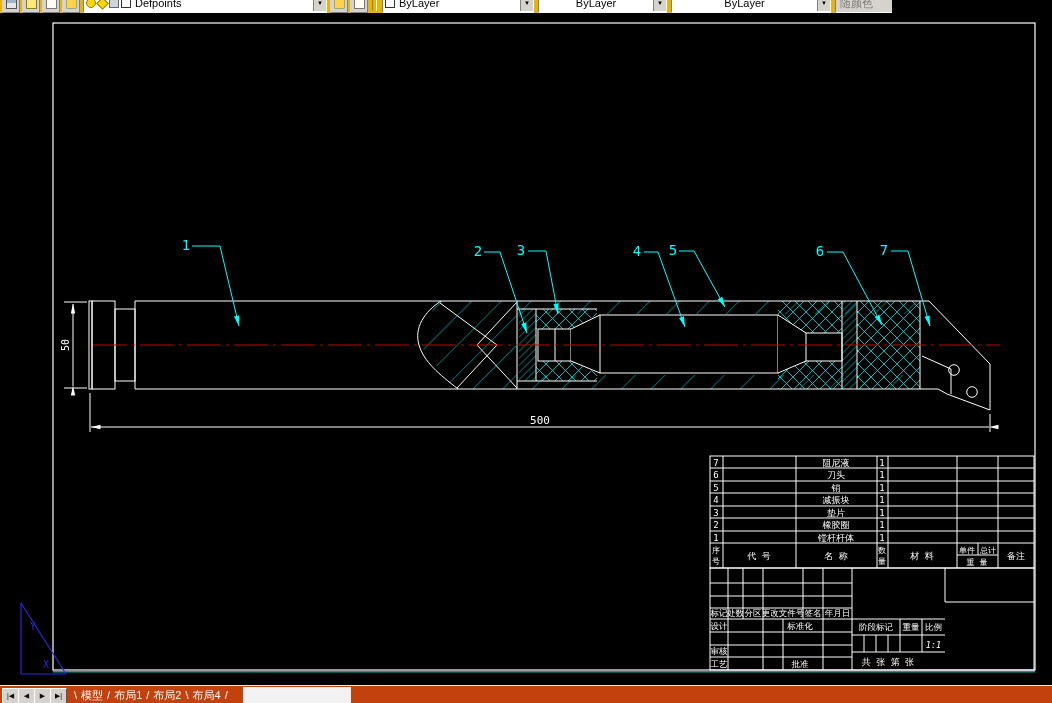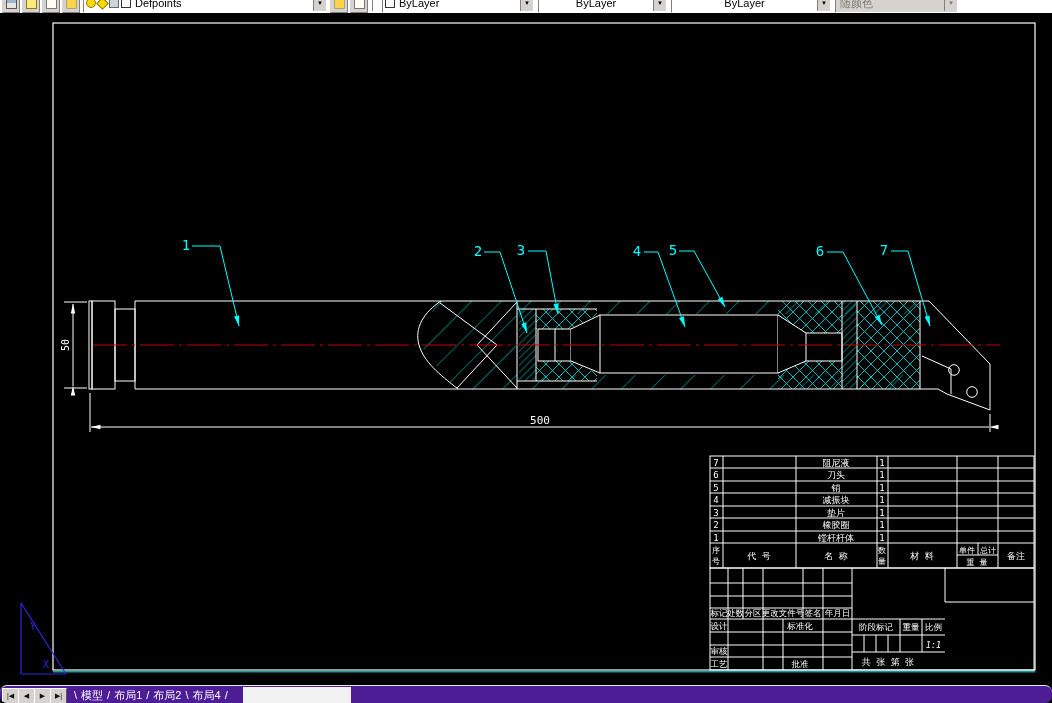--- a/index.html
+++ b/index.html
@@ -1,20 +1,20 @@
 <!DOCTYPE html>
 <html><head>
 <meta charset="utf-8">
 <style>
   html,body{margin:0;padding:0;background:#000;width:1052px;height:703px;overflow:hidden;
     font-family:"Liberation Sans","DejaVu Sans",sans-serif;}
   .app{position:relative;width:1052px;height:703px;background:#000;}
 
   
-  .toolbar{position:absolute;top:0;left:0;width:1052px;height:13px;background:#ffffff;
+  .toolbar{position:absolute;top:0;left:0;width:892px;height:13px;background:#eab308;
     border-bottom:3px solid #6d28d9;overflow:hidden;}
   .trow{position:absolute;top:-7px;left:0;height:20px;display:flex;align-items:center;}
   .tbtn{width:16px;height:18px;margin:0 1px;background:#d6d3ce;border:1px solid #d6d3ce;
     border-right-color:#808080;border-bottom-color:#808080;position:relative;}
   .tbtn .gl{position:absolute;left:3px;top:4px;width:9px;height:9px;}
   .g-grid{background:linear-gradient(#fff 0 0) ,#fff;border:1px solid #555;
     background-image:linear-gradient(#9db3c8 50%,#e8e4de 50%);}
   .g-layers{background:#ffe97a;border:1px solid #8a7a20;}
   .g-sheet{background:#fdfdf4;border:1px solid #777;}
   .g-bucket{background:#ffd24a;border:1px solid #9a7; border-radius:1px;}
@@ -31,22 +31,22 @@
   .m-sun{background:#ffd800;border:1px solid #8a7a20;transform:rotate(45deg);width:7px;height:7px;}
   .m-print{background:#cfd4da;border:1px solid #5a6a7a;}
   .m-chip{background:#fff;border:1px solid #333;}
 
   
   .canvas{position:absolute;top:13px;left:0;width:1052px;height:673px;background:#000;}
   svg text{font-family:"DejaVu Sans Mono","DejaVu Sans",sans-serif;}
   .cjk{font-family:"DejaVu Sans",sans-serif;}
 
   
-  .tabbar{position:absolute;left:0;bottom:0;width:1052px;height:17px;background:#4c1d95;
-    border-top:1px solid #e8e8e8;overflow:hidden;border-radius:7px;}
+  .tabbar{position:absolute;left:0;bottom:0;width:1052px;height:17px;background:#c2410c;
+    border-top:1px solid #e8e8e8;overflow:hidden;}
   .navbtn{position:absolute;top:2px;width:15px;height:14px;background:#d6d3ce;
     border:1px solid #fff;border-right-color:#555;border-bottom-color:#555;
     font-size:7px;line-height:13px;text-align:center;color:#111;}
   .tabtxt{position:absolute;top:2px;font-size:11px;color:#fff;white-space:nowrap;}
   .tslash{color:#fff;padding:0 4px;font-size:11px;}
   .scrollstrip{position:absolute;top:1px;left:243px;width:108px;height:16px;background:#f2f2f2;}
 </style>
 </head>
 <body>
 

